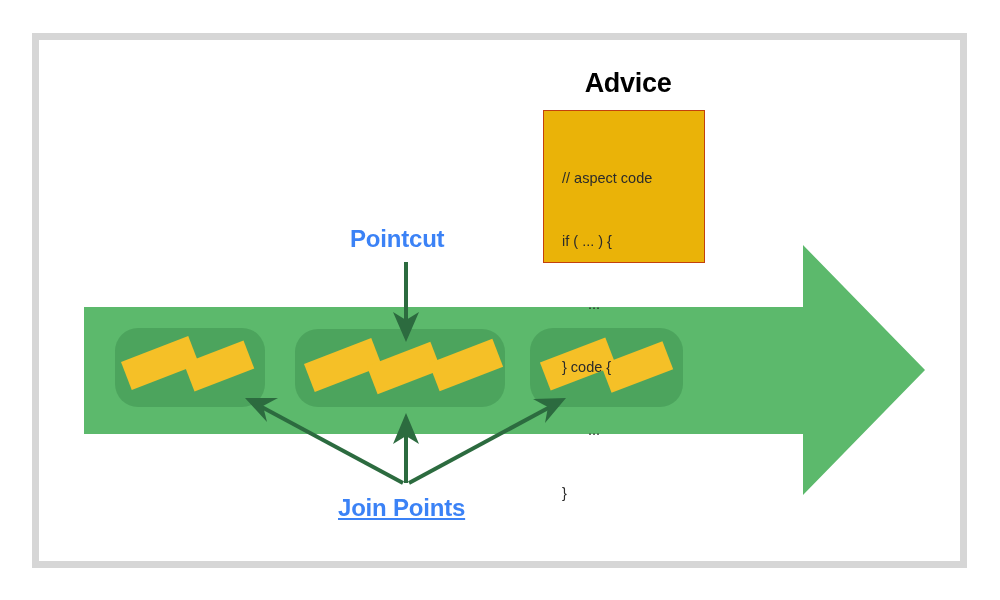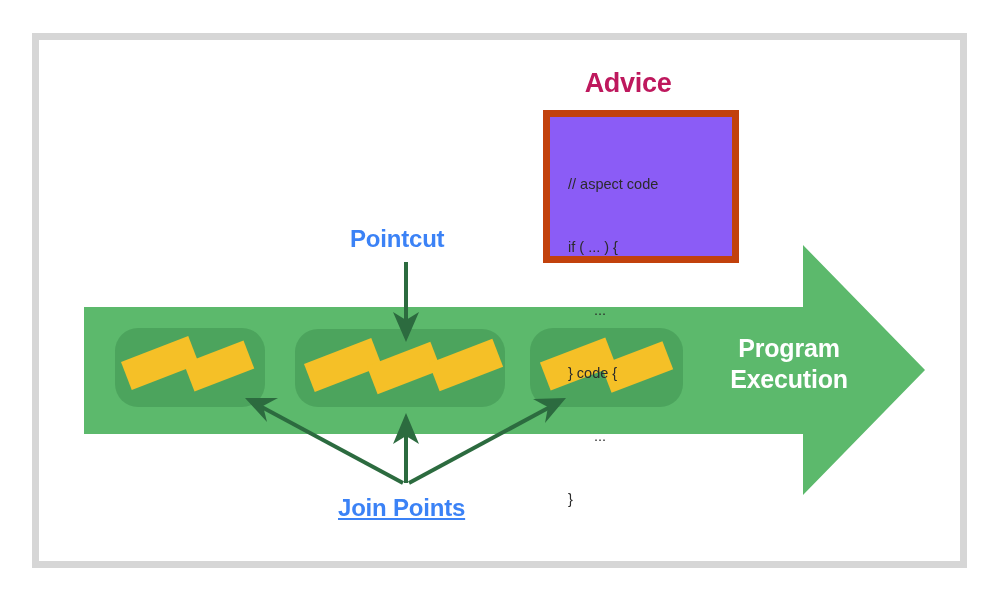--- a/index.html
+++ b/index.html
@@ -38,31 +38,31 @@
   }
   
   #advice-title {
     position: absolute;
     left: 543px;
     top: 68px;
     width: 170px;
     text-align: center;
     font-size: 27px;
     font-weight: bold;
-    color: #be185d;
+    color: #000000;
     letter-spacing: -0.3px;
   }
   #advice-code-box {
     position: absolute;
     left: 543px;
     top: 110px;
-    width: 196px;
+    width: 162px;
     height: 153px;
-    background: #8b5cf6;
-    border: 7px solid #c2410c;
+    background: #eab308;
+    border: 1px solid #c2410c;
     box-sizing: border-box;
   }
   #advice-code {
     position: absolute;
     left: 18px;
     top: 15px;
     font-size: 14.5px;
     line-height: 21px;
     color: #2b2b2b;
     white-space: pre;
@@ -160,18 +160,14 @@
       <div class="code-line">} code {</div>
       <div class="code-line code-indent">...</div>
       <div class="code-line">}</div>
     </div>
   </div>
 
   <div class="diagram-label" id="pointcut-label">Pointcut</div>
 
   <div class="diagram-label" id="joinpoints-label">Join Points</div>
 
-  <div id="program-execution-label">
-    <div>Program</div>
-    <div>Execution</div>
-  </div>
 
 </div>
 
 </body></html>

